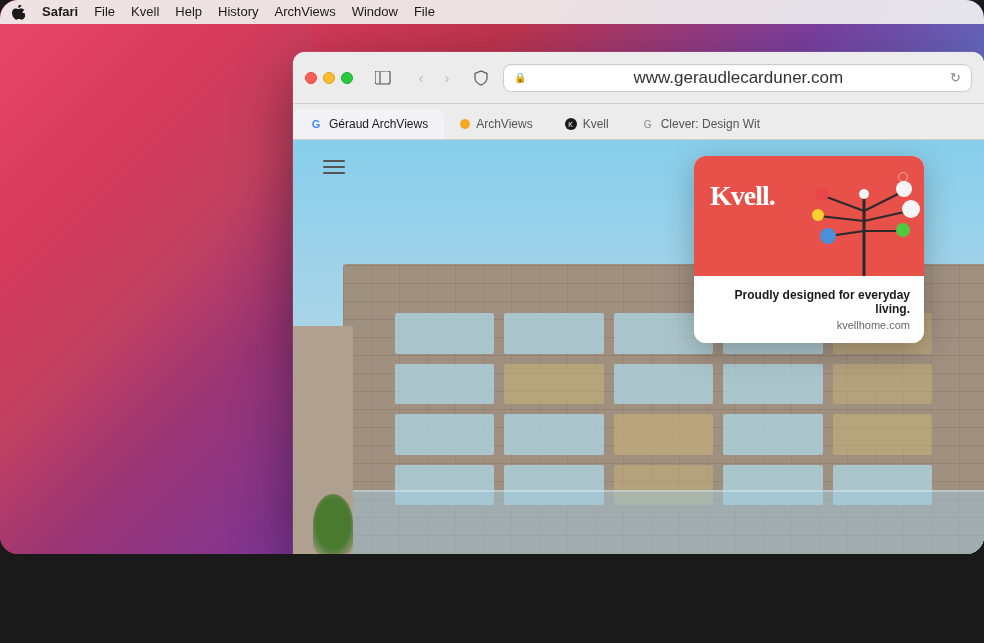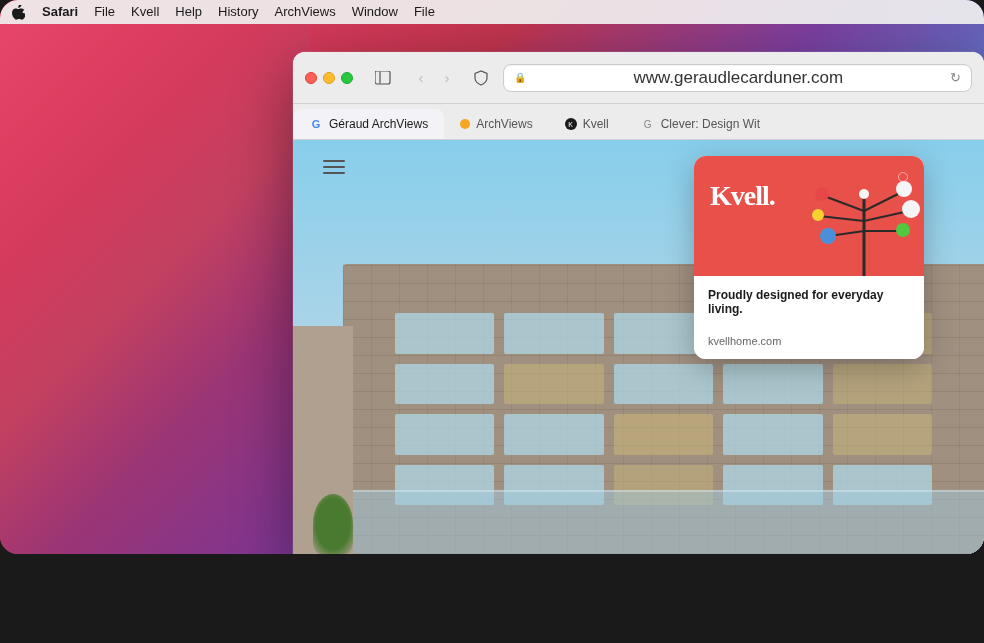--- a/index.html
+++ b/index.html
@@ -234,20 +234,21 @@
     .tab-favicon.google { color: #4285f4; font-weight: bold; font-size: 11px; }
     .tab-favicon.archviews { width: 10px; height: 10px; border-radius: 50%; background: #f5a623; }
     .tab-favicon.kvell { width: 12px; height: 12px; border-radius: 50%; background: #1a1a1a; display: flex; align-items: center; justify-content: center; color: white; font-size: 7px; }
     .tab-favicon.clever { color: #888; font-size: 10px; }
 
     
     .browser-content {
       position: relative;
       overflow: hidden;
       height: calc(100% - 88px);
+      text-align: right;
     }
 
     
     .website-bg {
       position: absolute;
       top: 0; left: 0; right: 0; bottom: 0;
       background: linear-gradient(180deg, #87ceeb 0%, #b0d4e8 40%, #c8d8e4 60%);
       overflow: hidden;
     }
 
@@ -318,21 +319,21 @@
 
     .kvell-card-body {
       padding: 12px 14px;
       background: white;
     }
 
     .kvell-tagline {
       font-size: 12px;
       font-weight: 700;
       color: #1a1a1a;
-      margin-bottom: 19px;
+      margin-bottom: 3px;
     }
 
     .kvell-url {
       font-size: 11px;
       color: #666;
     }
 
     
     .desktop-gradient {
       position: absolute;

